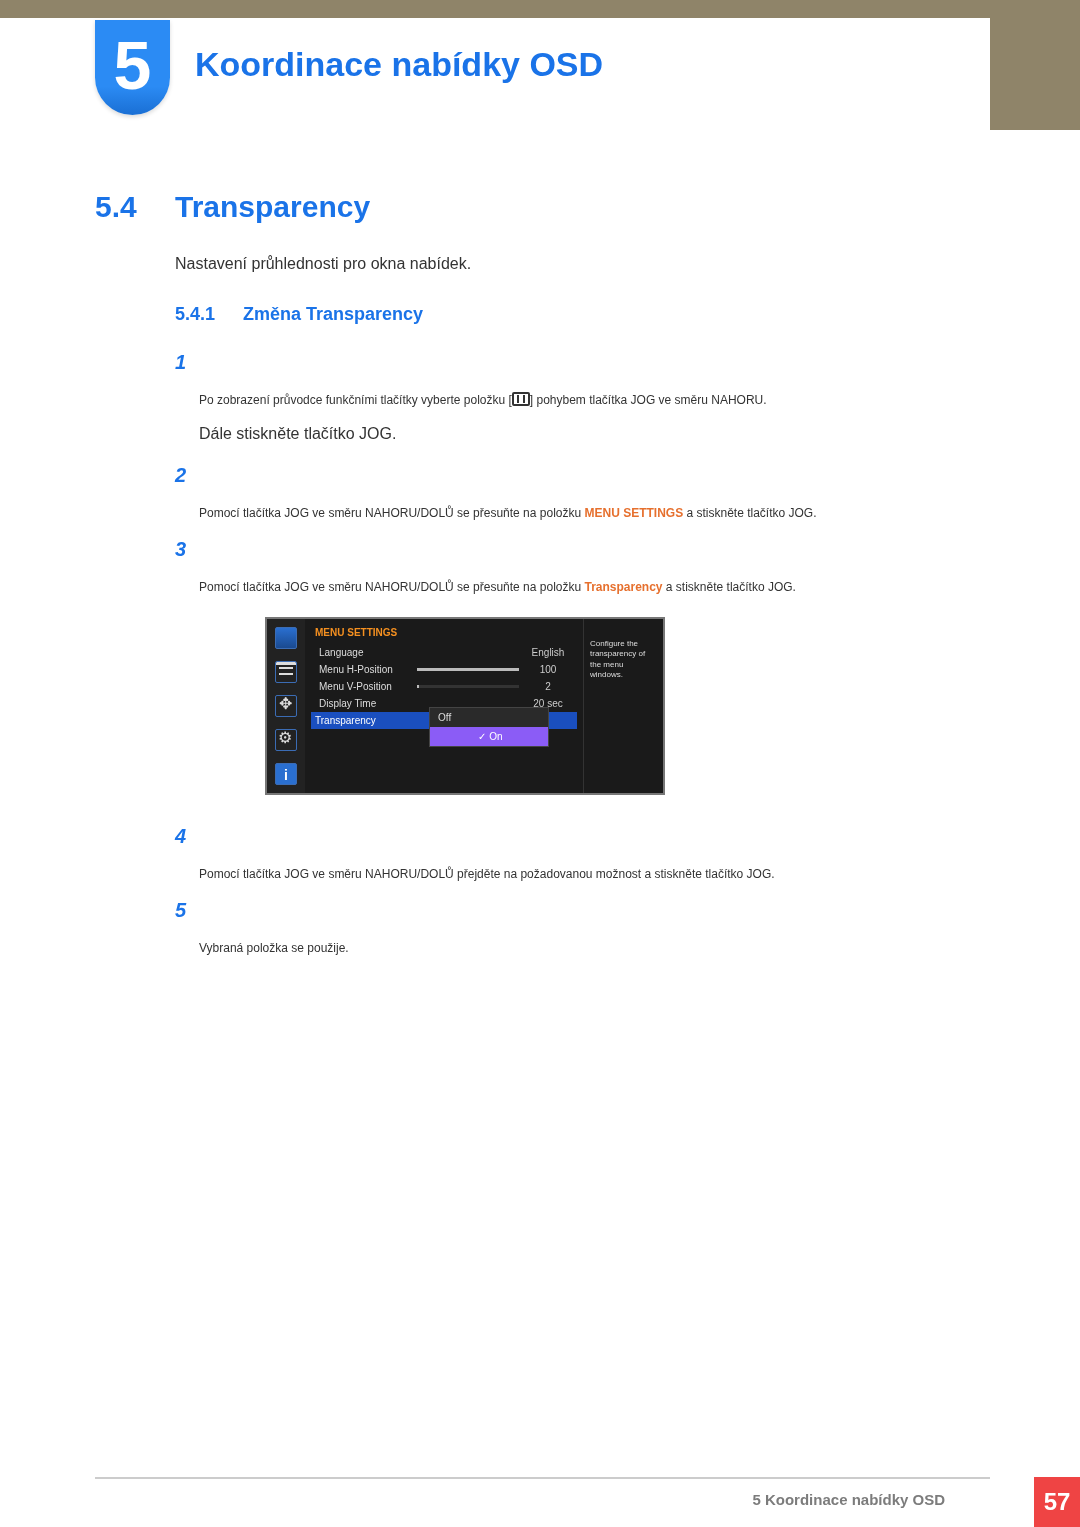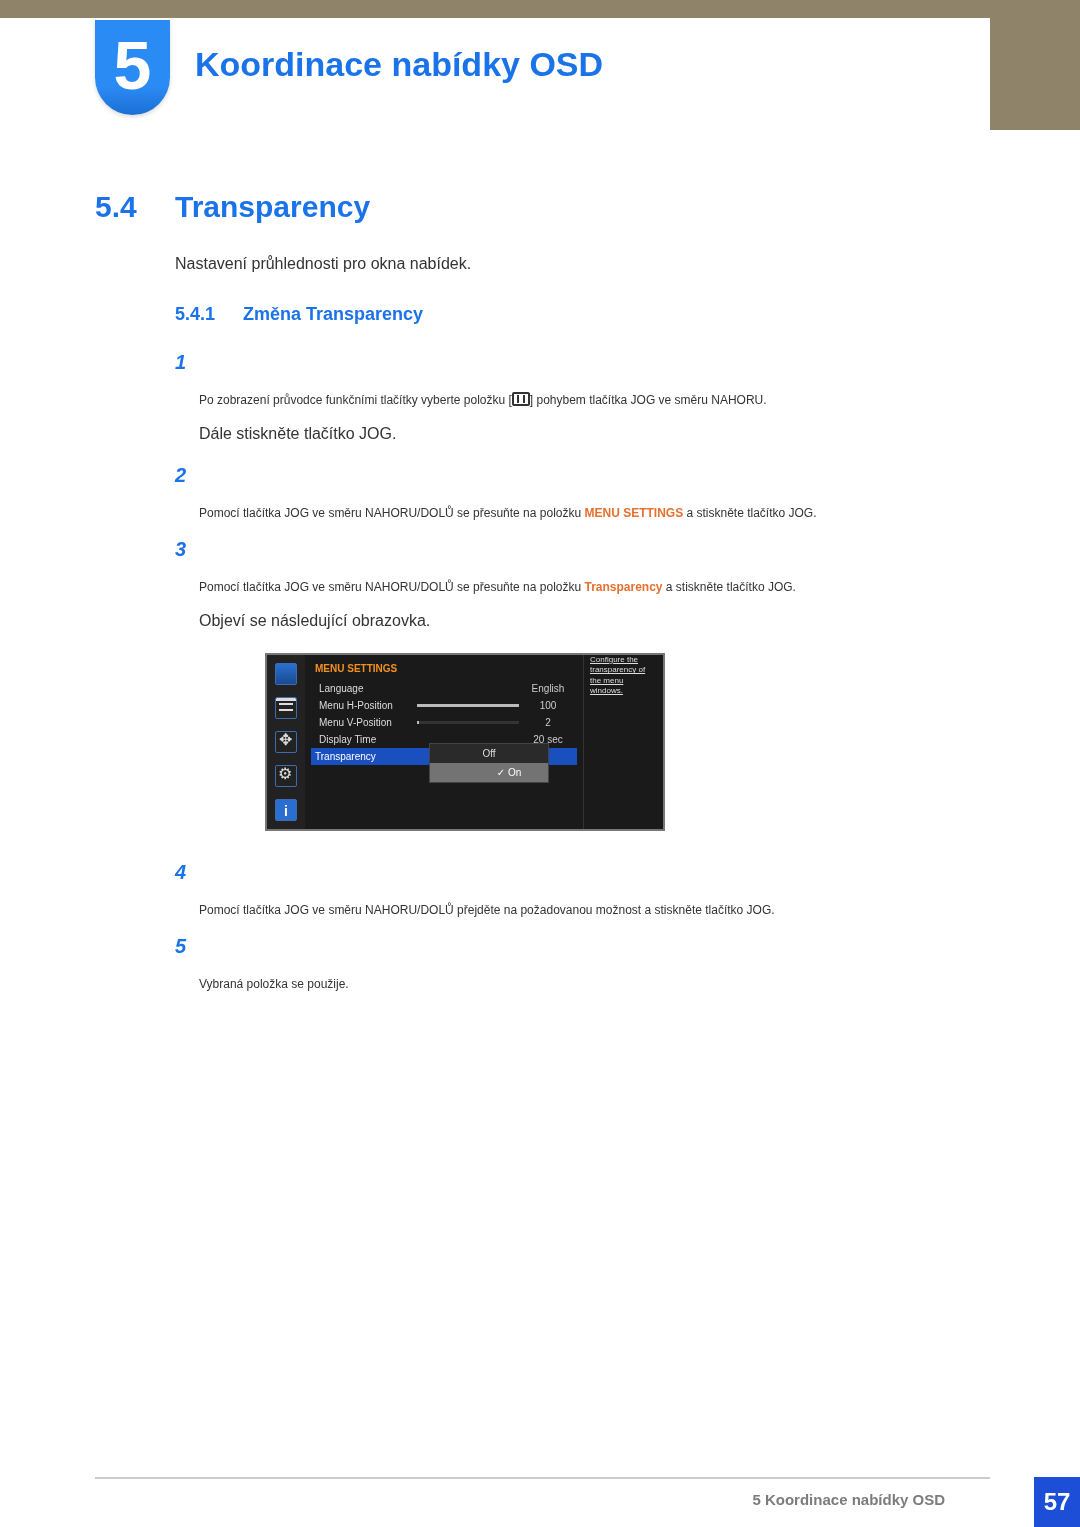--- a/index.html
+++ b/index.html
@@ -206,37 +206,35 @@
     top: 88px;
     width: 120px;
     background: #2a2a2a;
     border: 1px solid #444;
     z-index: 5;
   }
   .osd-drop-item {
     font-size: 10px;
     color: #ddd;
     padding: 4px 8px;
-    text-align: center;
   }
   .osd-drop-item.on {
-    background: #737373;
+    background: #8b5cf6;
     color: #fff;
     padding-left: 48px;
   }
   .osd-drop-item.on::before { content: "✓ "; }
   .osd-help {
     width: 80px;
-    padding: 0 6px;
+    padding: 20px 6px;
     font-size: 8px;
     color: #ddd;
     line-height: 1.3;
     background: #1a1a1a;
     border-left: 1px solid #333;
-    text-decoration: underline;
   }
 
   
   .footer {
     position: absolute;
     bottom: 0; left: 0; width: 1080px;
     height: 50px;
     margin-top: 48px;
   }
   .footer-rule {
@@ -249,21 +247,21 @@
     right: 135px;
     top: 14px;
     font-size: 15px;
     font-weight: bold;
     color: #7c7c7c;
   }
   .footer-page {
     position: absolute;
     right: 0; top: 0;
     width: 46px; height: 50px;
-    background: #1d4ed8;
+    background: #ef4444;
     color: #fff;
     font-size: 24px;
     font-weight: bold;
     text-align: center;
     line-height: 50px;
   }
 </style>
 </head>
 <body>
 
@@ -301,21 +299,20 @@
       <span>Pomocí tlačítka JOG ve směru NAHORU/DOLŮ se přesuňte na položku </span><span class="emph-red">MENU SETTINGS</span><span> a stiskněte tlačítko JOG.</span>
     </div>
   </div>
 
   <div class="step">
     <div class="step-num">3</div>
     <div class="step-body">
       <span>Pomocí tlačítka JOG ve směru NAHORU/DOLŮ se přesuňte na položku </span><span class="emph-red">Transparency</span><span> a stiskněte tlačítko JOG.</span>
     </div>
   </div>
-  <div class="step-sub">Objeví se následující obrazovka.</div>
 
   <div class="osd-wrap">
     <div class="osd-sidebar">
       <div class="sb-item sb-monitor"></div>
       <div class="sb-item sb-list"></div>
       <div class="sb-item sb-move"></div>
       <div class="sb-item sb-gear"></div>
       <div class="sb-item sb-info">i</div>
     </div>
     <div class="osd-main">

